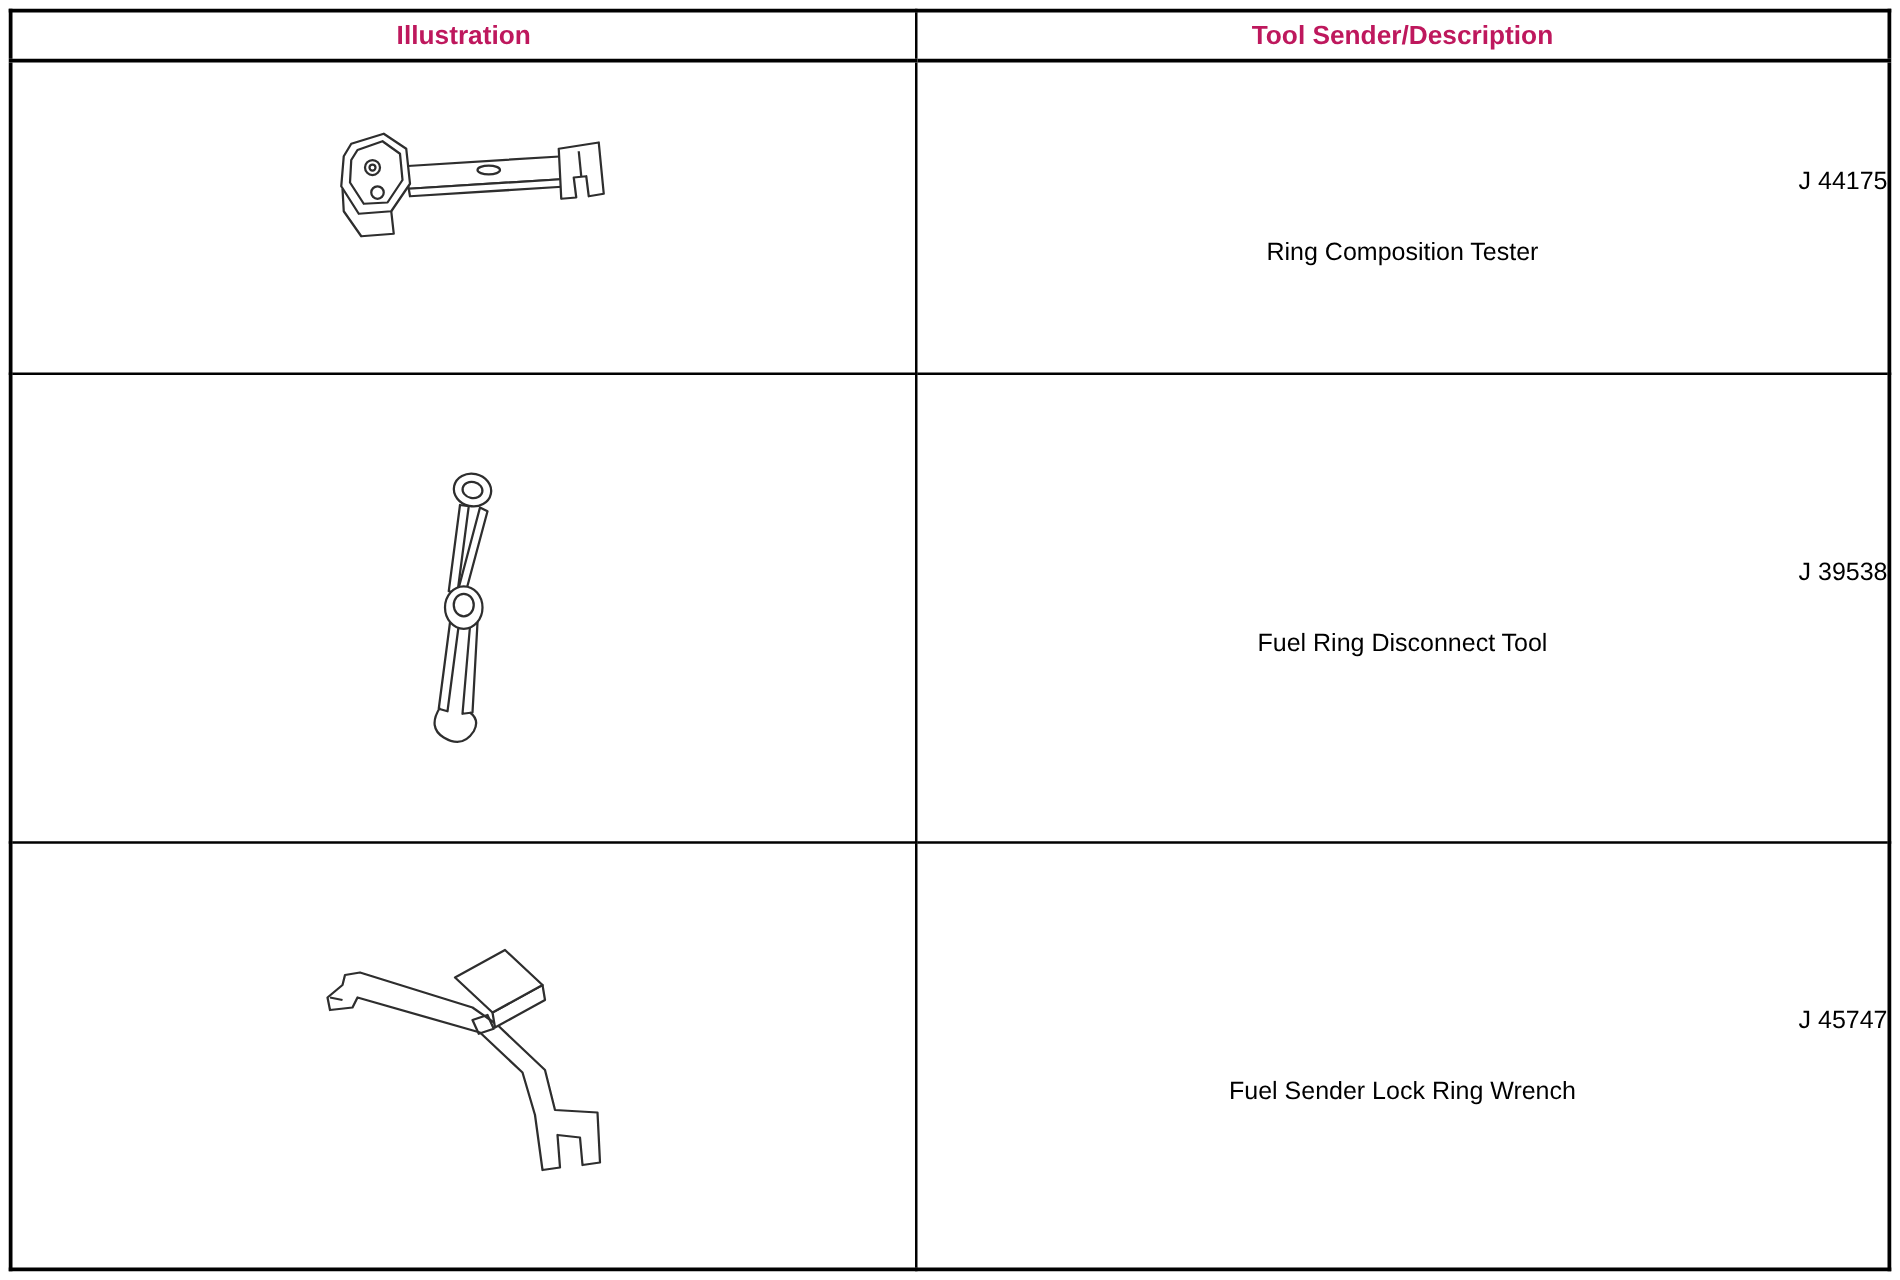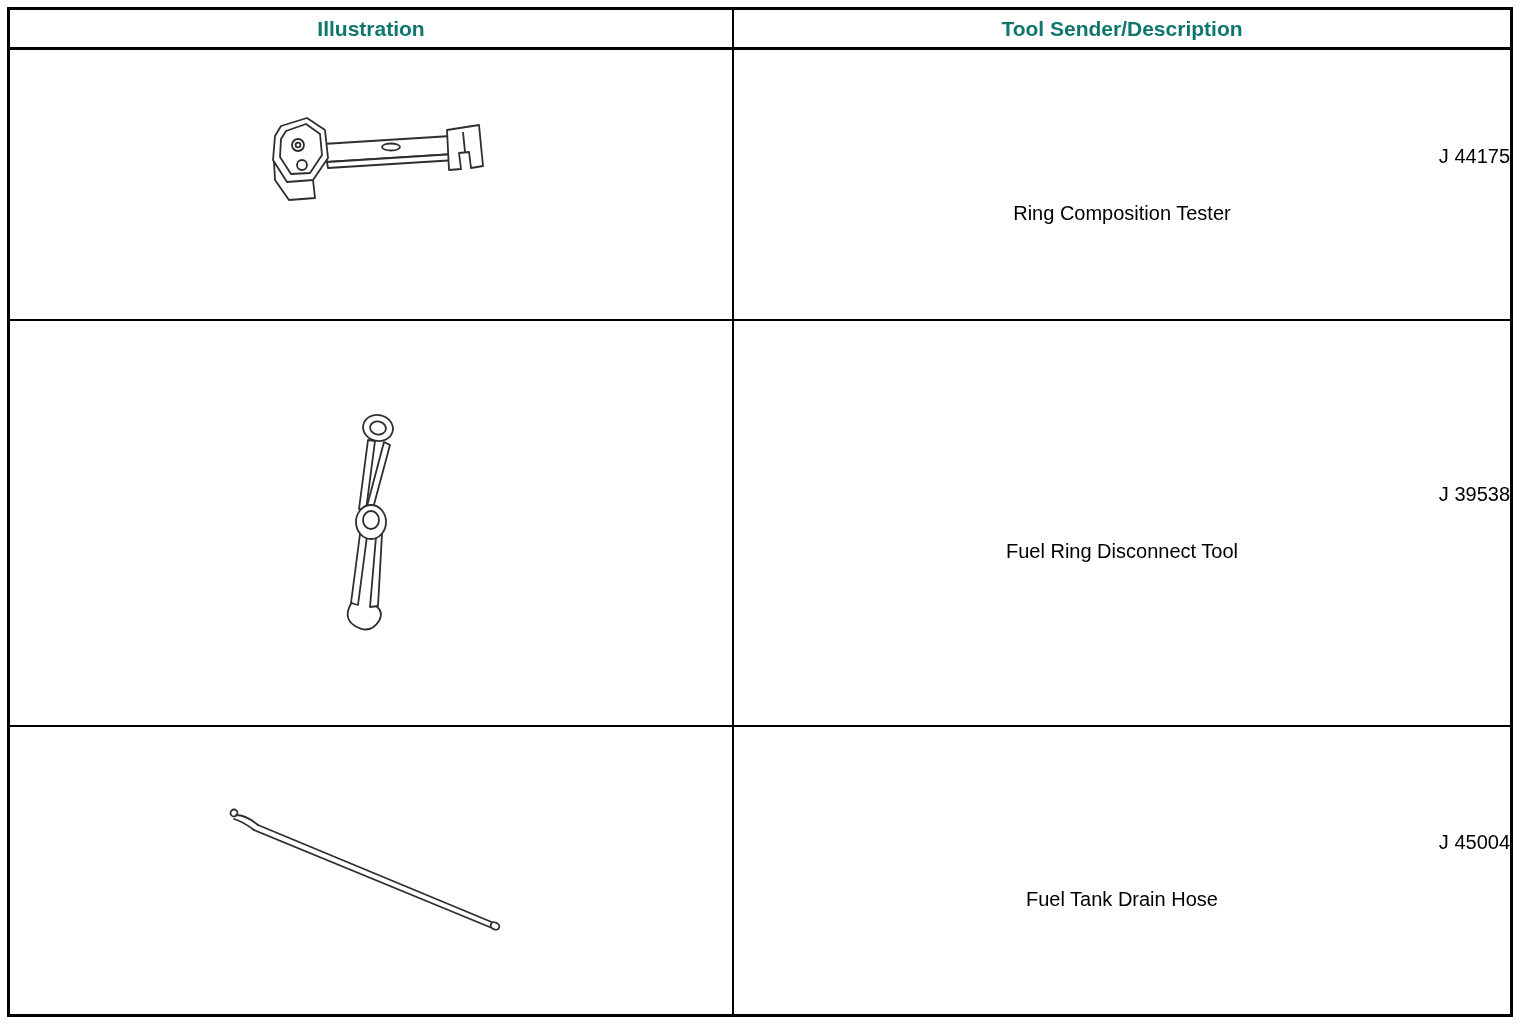--- a/index.html
+++ b/index.html
@@ -22,21 +22,21 @@
     border: 2px solid #000000;
     padding: 0;
     text-align: center;
     vertical-align: middle;
   }
   thead tr { height: 40px; }
   th {
     font-family: "Liberation Sans", sans-serif;
     font-weight: bold;
     font-size: 21px;
-    color: #0f766e;
+    color: #be185d;
     border-bottom-width: 3px;
   }
   td.illus-cell { background: #ffffff; }
   td.desc-cell {
     font-family: "Liberation Sans", sans-serif;
     font-size: 20px;
     color: #000000;
   }
   .tool-number { margin-bottom: 34px; text-align: right; }
   .tool-desc { margin: 0; }
@@ -107,35 +107,38 @@
               <ellipse cx="55" cy="110" rx="8" ry="9" fill="none"></ellipse>
             </g>
           </svg>
         </td>
         <td class="desc-cell">
           <div class="tool-number">J 39538</div>
           <div class="tool-desc">Fuel Ring Disconnect Tool</div>
         </td>
       </tr>
 
+
       <tr>
         <td class="illus-cell">
-          <svg class="tool-drawing" width="310" height="160" viewBox="0 0 310 160">
-            <g fill="#ffffff" stroke="#2e2e2e" stroke-width="1.8" stroke-linecap="round">
-              <circle cx="18" cy="22" r="3.5"></circle>
-              <path d="M20,24 q10,0 22,10" fill="none"></path>
-              <path d="M18,28 q8,2 20,11" fill="none"></path>
-              <line x1="42" y1="34" x2="278" y2="132"></line>
-              <line x1="38" y1="39" x2="276" y2="137"></line>
-              <ellipse cx="279" cy="135" rx="4.5" ry="3.5" transform="rotate(25 279 135)"></ellipse>
+          <svg class="tool-drawing" width="250" height="205" viewBox="0 0 250 205">
+            <g fill="#ffffff" stroke="#2e2e2e" stroke-width="1.8" stroke-linejoin="round">
+
+              <path d="M16,56 L28,46 L30,38 L42,36 L132,64 L152,78 L190,114 L198,146 L232,148 L234,188 L220,190 L218,168 L200,166 L202,192 L188,194 L182,150 L172,116 L138,84 L40,56 L36,64 L18,66 Z"></path>
+              <path d="M18,56 L28,58" fill="none"></path>
+
+              <polygon points="188,46 190,58 150,80 148,68"></polygon>
+
+              <polygon points="118,40 158,18 188,46 148,68"></polygon>
+
+              <polygon points="132,74 144,70 149,81 137,85" fill="none"></polygon>
             </g>
           </svg>
         </td>
         <td class="desc-cell">
-          <div class="tool-number">J 45004</div>
-          <div class="tool-desc">Fuel Tank Drain Hose</div>
+          <div class="tool-number">J 45747</div>
+          <div class="tool-desc">Fuel Sender Lock Ring Wrench</div>
         </td>
       </tr>
-
 
     </tbody>
   </table>
 </div>
 
 </body></html>

